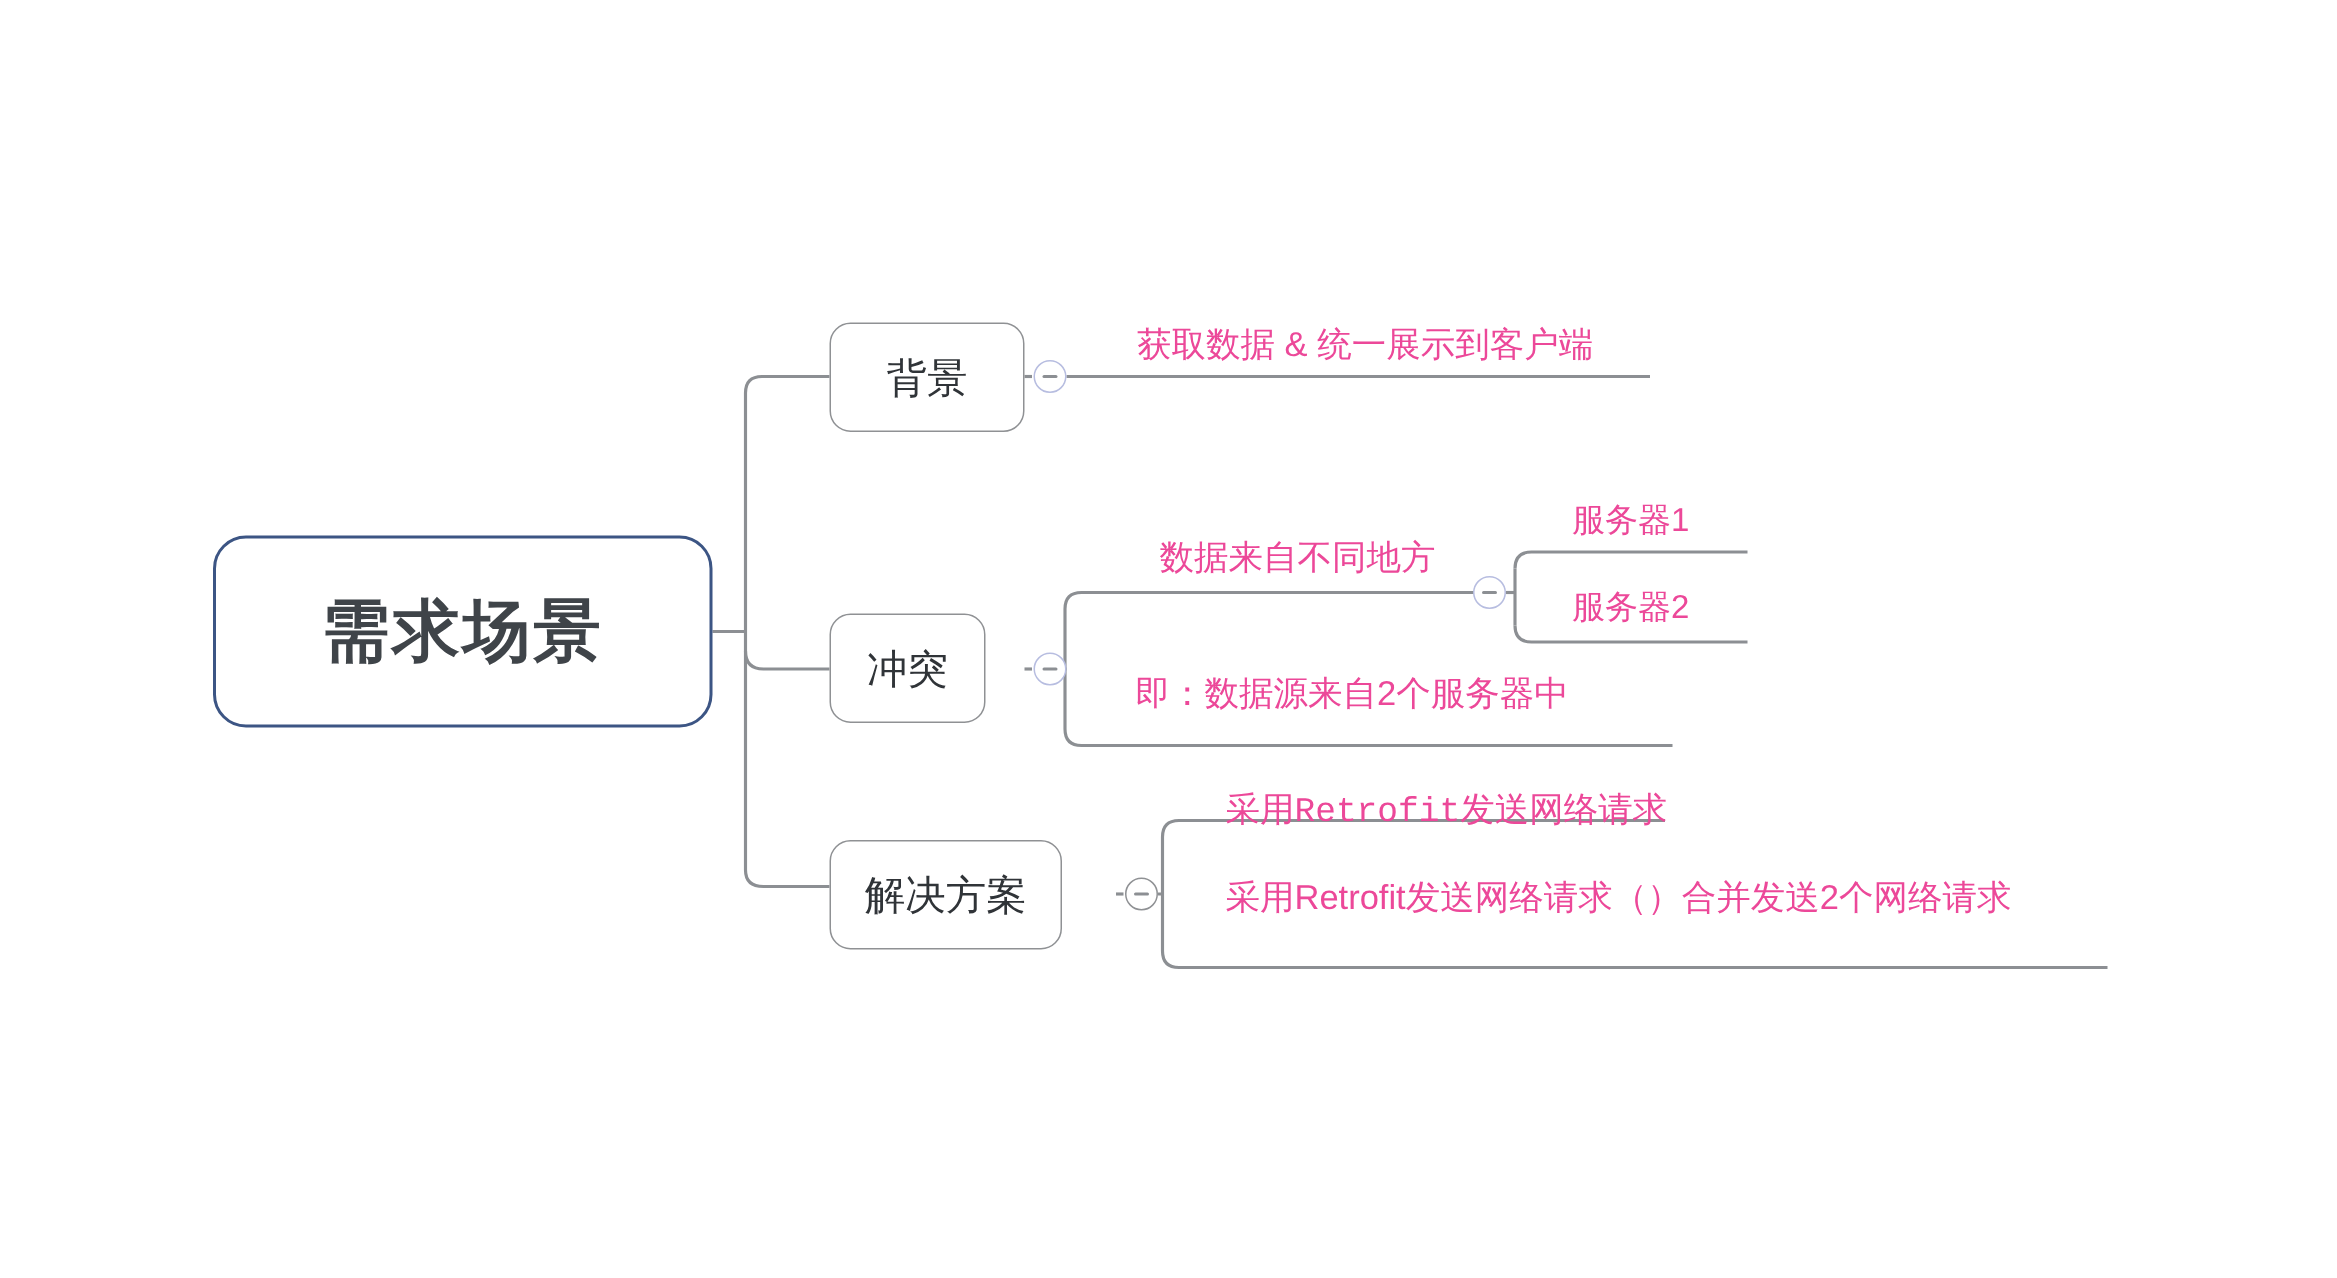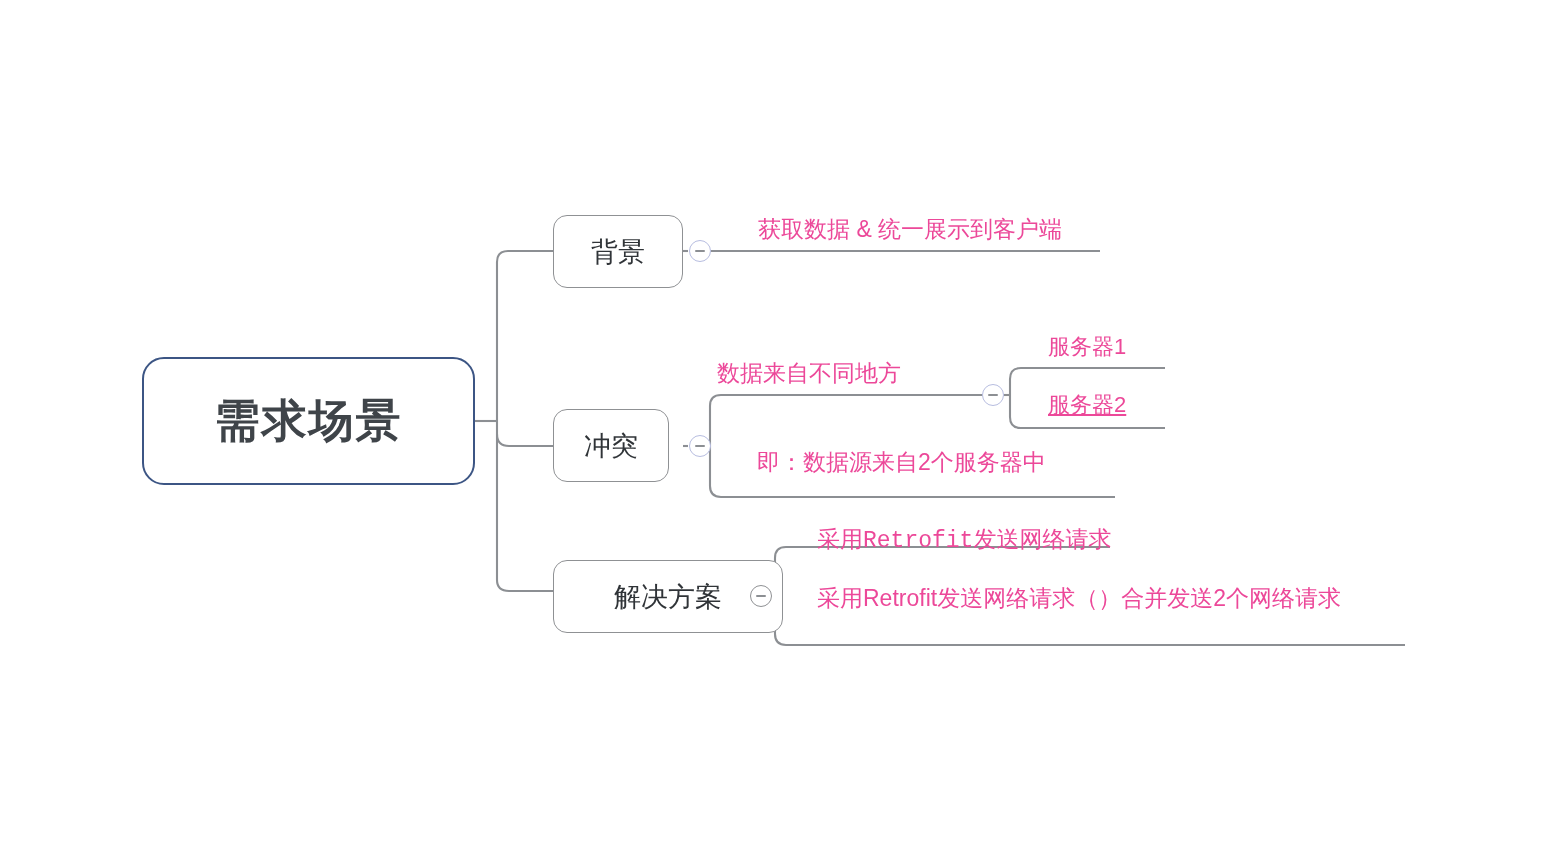--- a/index.html
+++ b/index.html
@@ -65,29 +65,29 @@
   .node-bg {
     left: 553px;
     top: 215px;
     width: 130px;
     height: 73px;
   }
 
   .node-conflict {
     left: 553px;
     top: 409px;
-    width: 116px;
+    width: 104px;
     height: 73px;
     justify-content: center;
   }
 
   .node-solution {
     left: 553px;
     top: 560px;
-    width: 230px;
+    width: 155px;
     height: 73px;
   }
 
   
   .leaf {
     position: absolute;
     font-size: 23px;
     color: #ec4899;
     white-space: nowrap;
     line-height: 1;
@@ -181,29 +181,29 @@
   <div class="leaf" style="left:758px; top:218px;">获取数据 &amp; 统一展示到客户端</div>
 
   <div class="node node-branch node-conflict">
     <span>冲突</span>
   </div>
 
   <div class="toggle toggle-lav" style="left:689px; top:435px;">
     <span class="bar"></span>
   </div>
 
-  <div class="leaf" style="left:717px; top:362px;">数据来自不同地方</div>
+  <div class="leaf" style="left:773px; top:362px;font-family:Liberation Mono, monospace;">数据来自不同地方</div>
 
   <div class="toggle toggle-lav" style="left:982px; top:384px;">
     <span class="bar"></span>
   </div>
 
   <div class="leaf leaf-sub" style="left:1048px; top:336px;">服务器1</div>
 
-  <div class="leaf leaf-sub" style="left:1048px; top:394px;text-decoration:underline;">服务器2</div>
+  <div class="leaf leaf-sub" style="left:1048px; top:394px;">服务器2</div>
 
   <div class="leaf" style="left:757px; top:451px;">即：数据源来自2个服务器中</div>
 
   <div class="node node-branch node-solution">
     <span>解决方案</span>
   </div>
 
   <div class="toggle toggle-gray" style="left:750px; top:585px;">
     <span class="bar"></span>
   </div>

